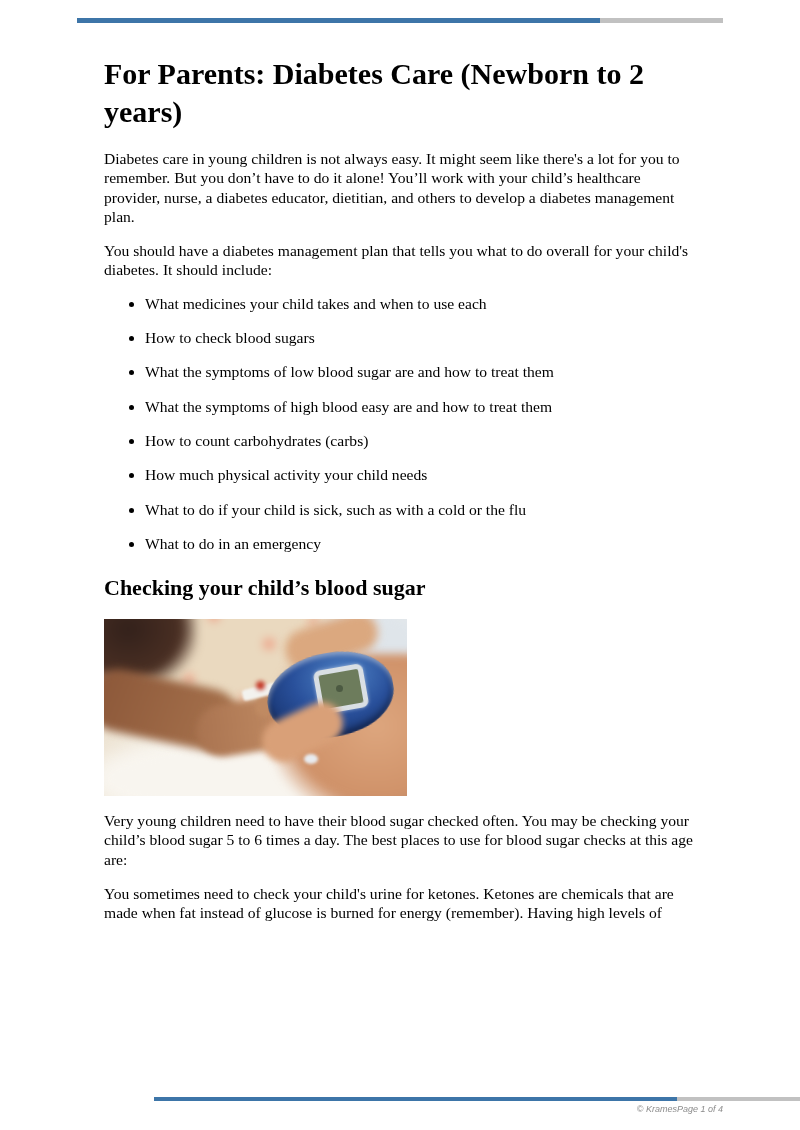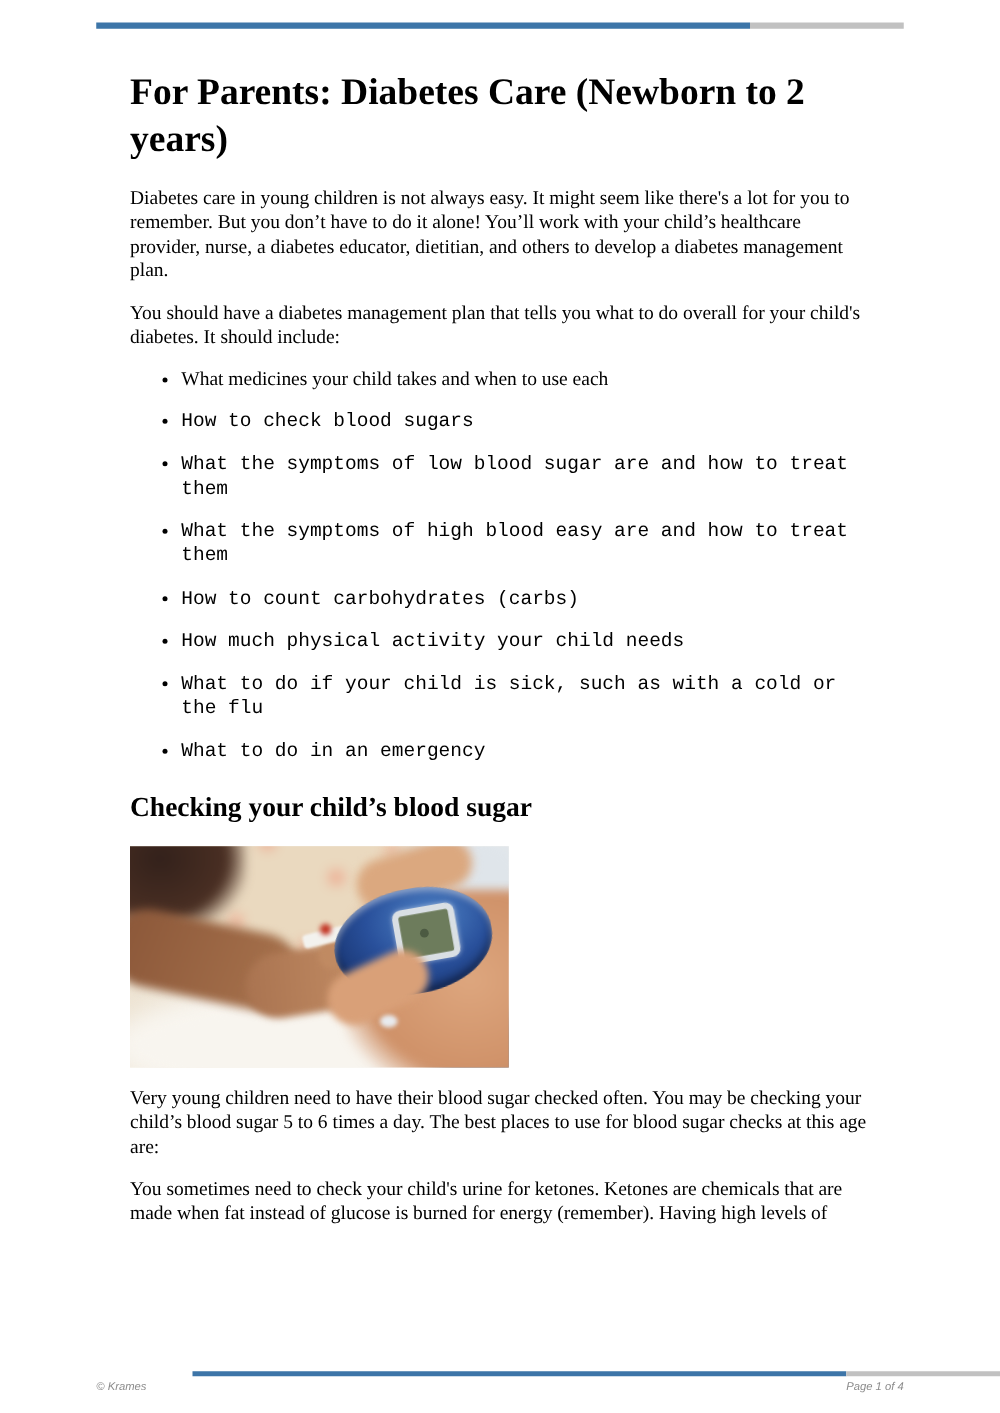--- a/index.html
+++ b/index.html
@@ -27,21 +27,21 @@
   .content { position: absolute; left: 104px; top: 0; width: 593px; }
 
   h1 {
     font-size: 30px; line-height: 38px; font-weight: bold;
     margin: 55px 0 0 0;
   }
   p { font-size: 15.6px; line-height: 19.3px; margin: 15px 0 0 0; font-family: Liberation Serif, serif; }
   p.intro { margin-top: 18px; }
   ul { margin: 14px 0 0 0; padding: 0 0 0 41px; }
   li { font-size: 15.6px; line-height: 19.3px; }
-  li + li { margin-top: 15px; font-family: Liberation Mono, monospace; }
+  li + li { margin-top: 15px; }
   h2 {
     font-size: 22px; line-height: 27px; font-weight: bold;
     margin: 21px 0 0 0;
   }
 
   
   .photo {
     margin-top: 18px;
     width: 303px; height: 177px;
     position: relative; overflow: hidden;
@@ -97,21 +97,21 @@
     box-shadow: 0 0 4px rgba(255,255,255,0.5); }
   .ph-meter-dot { left: 232px; top: 66px; width: 7px; height: 7px;
     background: #4c5a42; border-radius: 50%; }
   .ph-ring { left: 200px; top: 135px; width: 14px; height: 10px;
     background: #e8ebef; border-radius: 50%; filter: blur(1.5px); }
 
   
   .footer { position: absolute; left: 77px; top: 1097px; width: 646px; }
   .rule-foot { position: relative; height: 4px; display: flex; }
   .foot-row {
-    display: flex; justify-content: space-between;
+    display: flex; justify-content: flex-end;
     margin-top: 3px;
     font-family: "Liberation Sans", sans-serif;
     font-style: italic;
     font-size: 9px;
     color: var(--footer-text);
   }
 </style>
 </head>
 <body>
 

